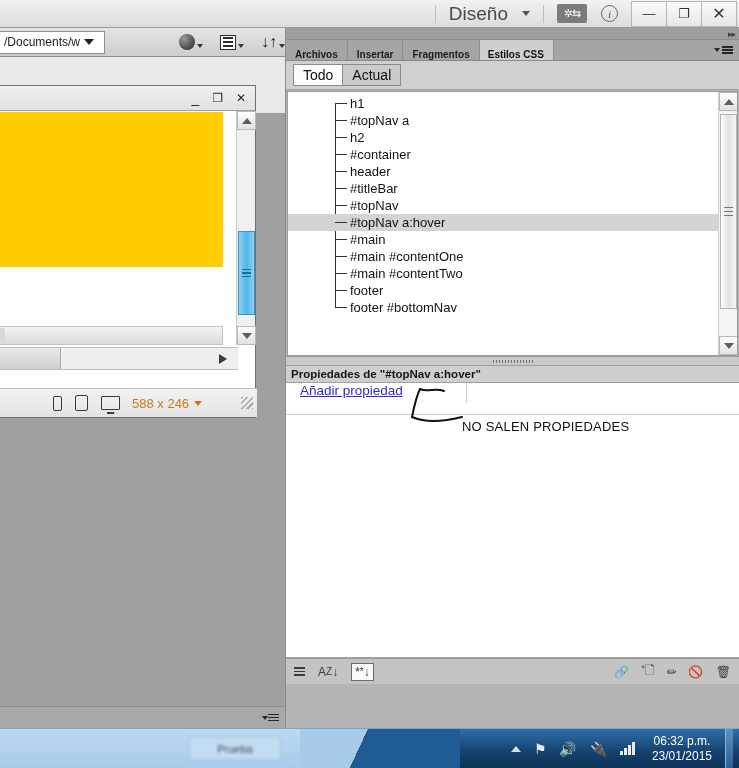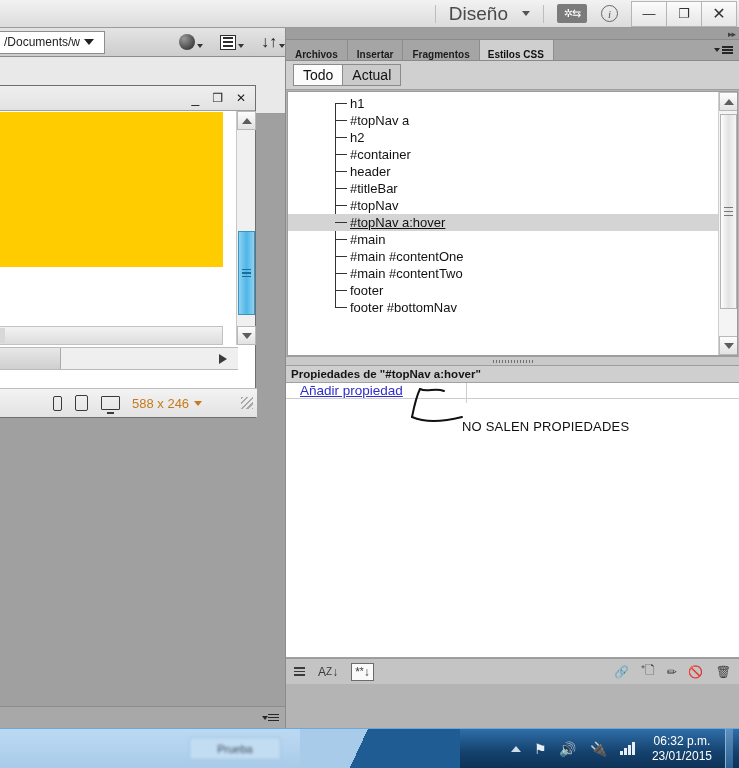--- a/index.html
+++ b/index.html
@@ -204,21 +204,21 @@
   }
   .ruleslist {
     position: relative; height: 265px; background: #fff;
     border: 1px solid #9c9c9c; margin: 1px 0 0 1px; width: 451px; overflow: hidden;
   }
   .tree { position: relative; padding-top: 3px; text-align: right; }
   .rule {
     position: relative; height: 17px; display: flex; align-items: center;
     font-size: 13px; color: #111; padding-left: 62px;
   }
-  .rule.sel { background: #d4d4d4; text-decoration: underline; }
+  .rule.sel { background: #d4d4d4; }
   .rule:before {
     content: ""; position: absolute; left: 47px; top: 8px; width: 12px; height: 1px; background: #333;
   }
   .tree:before {
     content: ""; position: absolute; left: 47px; top: 11px; bottom: 9px; width: 1px; background: #333;
   }
   .rules-scroll {
     position: absolute; right: 0; top: 0; width: 19px; bottom: 0; background: #f4f4f4;
     border-left: 1px solid #cfcfcf;
   }
@@ -241,21 +241,21 @@
   }
   .prop-hdr {
     height: 17px; background: #cfcfcf; display: flex; align-items: center;
     padding-left: 5px; font-size: 11.5px; font-weight: bold; color: #151515;
     border-bottom: 1px solid #a2a2a2;
   }
   .prop-body {
     position: relative; height: 275px; background: #fff; border-bottom: 1px solid #a0a0a0;
   }
   .addprop-row {
-    height: 16px; border-bottom: 1px solid #cccccc; display: flex; align-items: flex-end;
+    height: 32px; border-bottom: 1px solid #cccccc; display: flex; align-items: flex-start;
   }
   .addprop {
     margin-left: 14px; font-size: 13.5px; color: #2d2dcc;
     text-decoration: underline;
   }
   .col-div { position: absolute; left: 180px; top: 0; width: 1px; height: 20px; background: #cccccc; }
   .annot-text {
     position: absolute; left: 176px; top: 36px; font-size: 13px; color: #111;
     letter-spacing: .2px; white-space: nowrap;
   }

